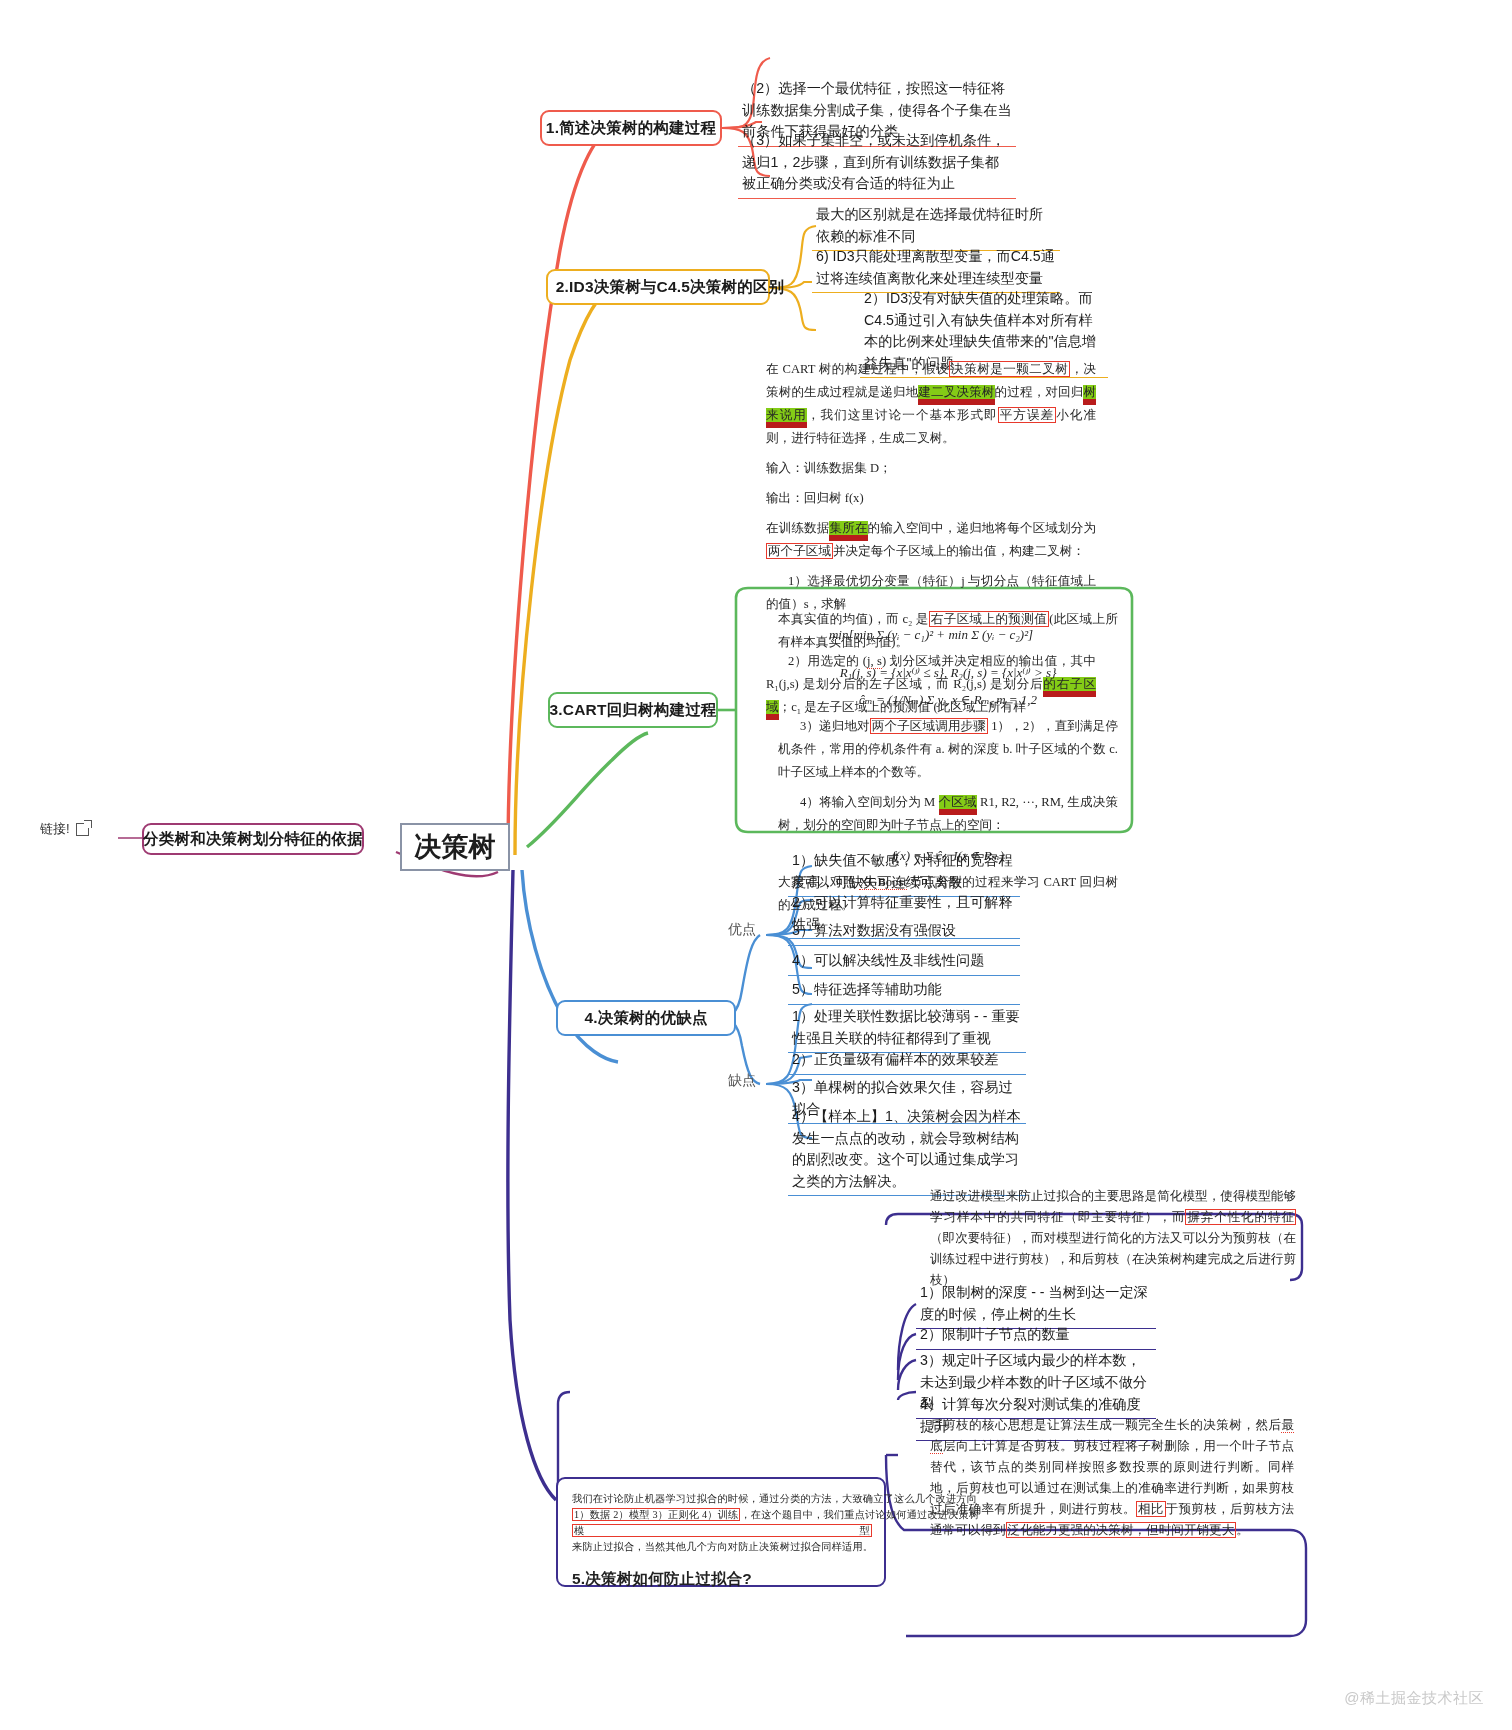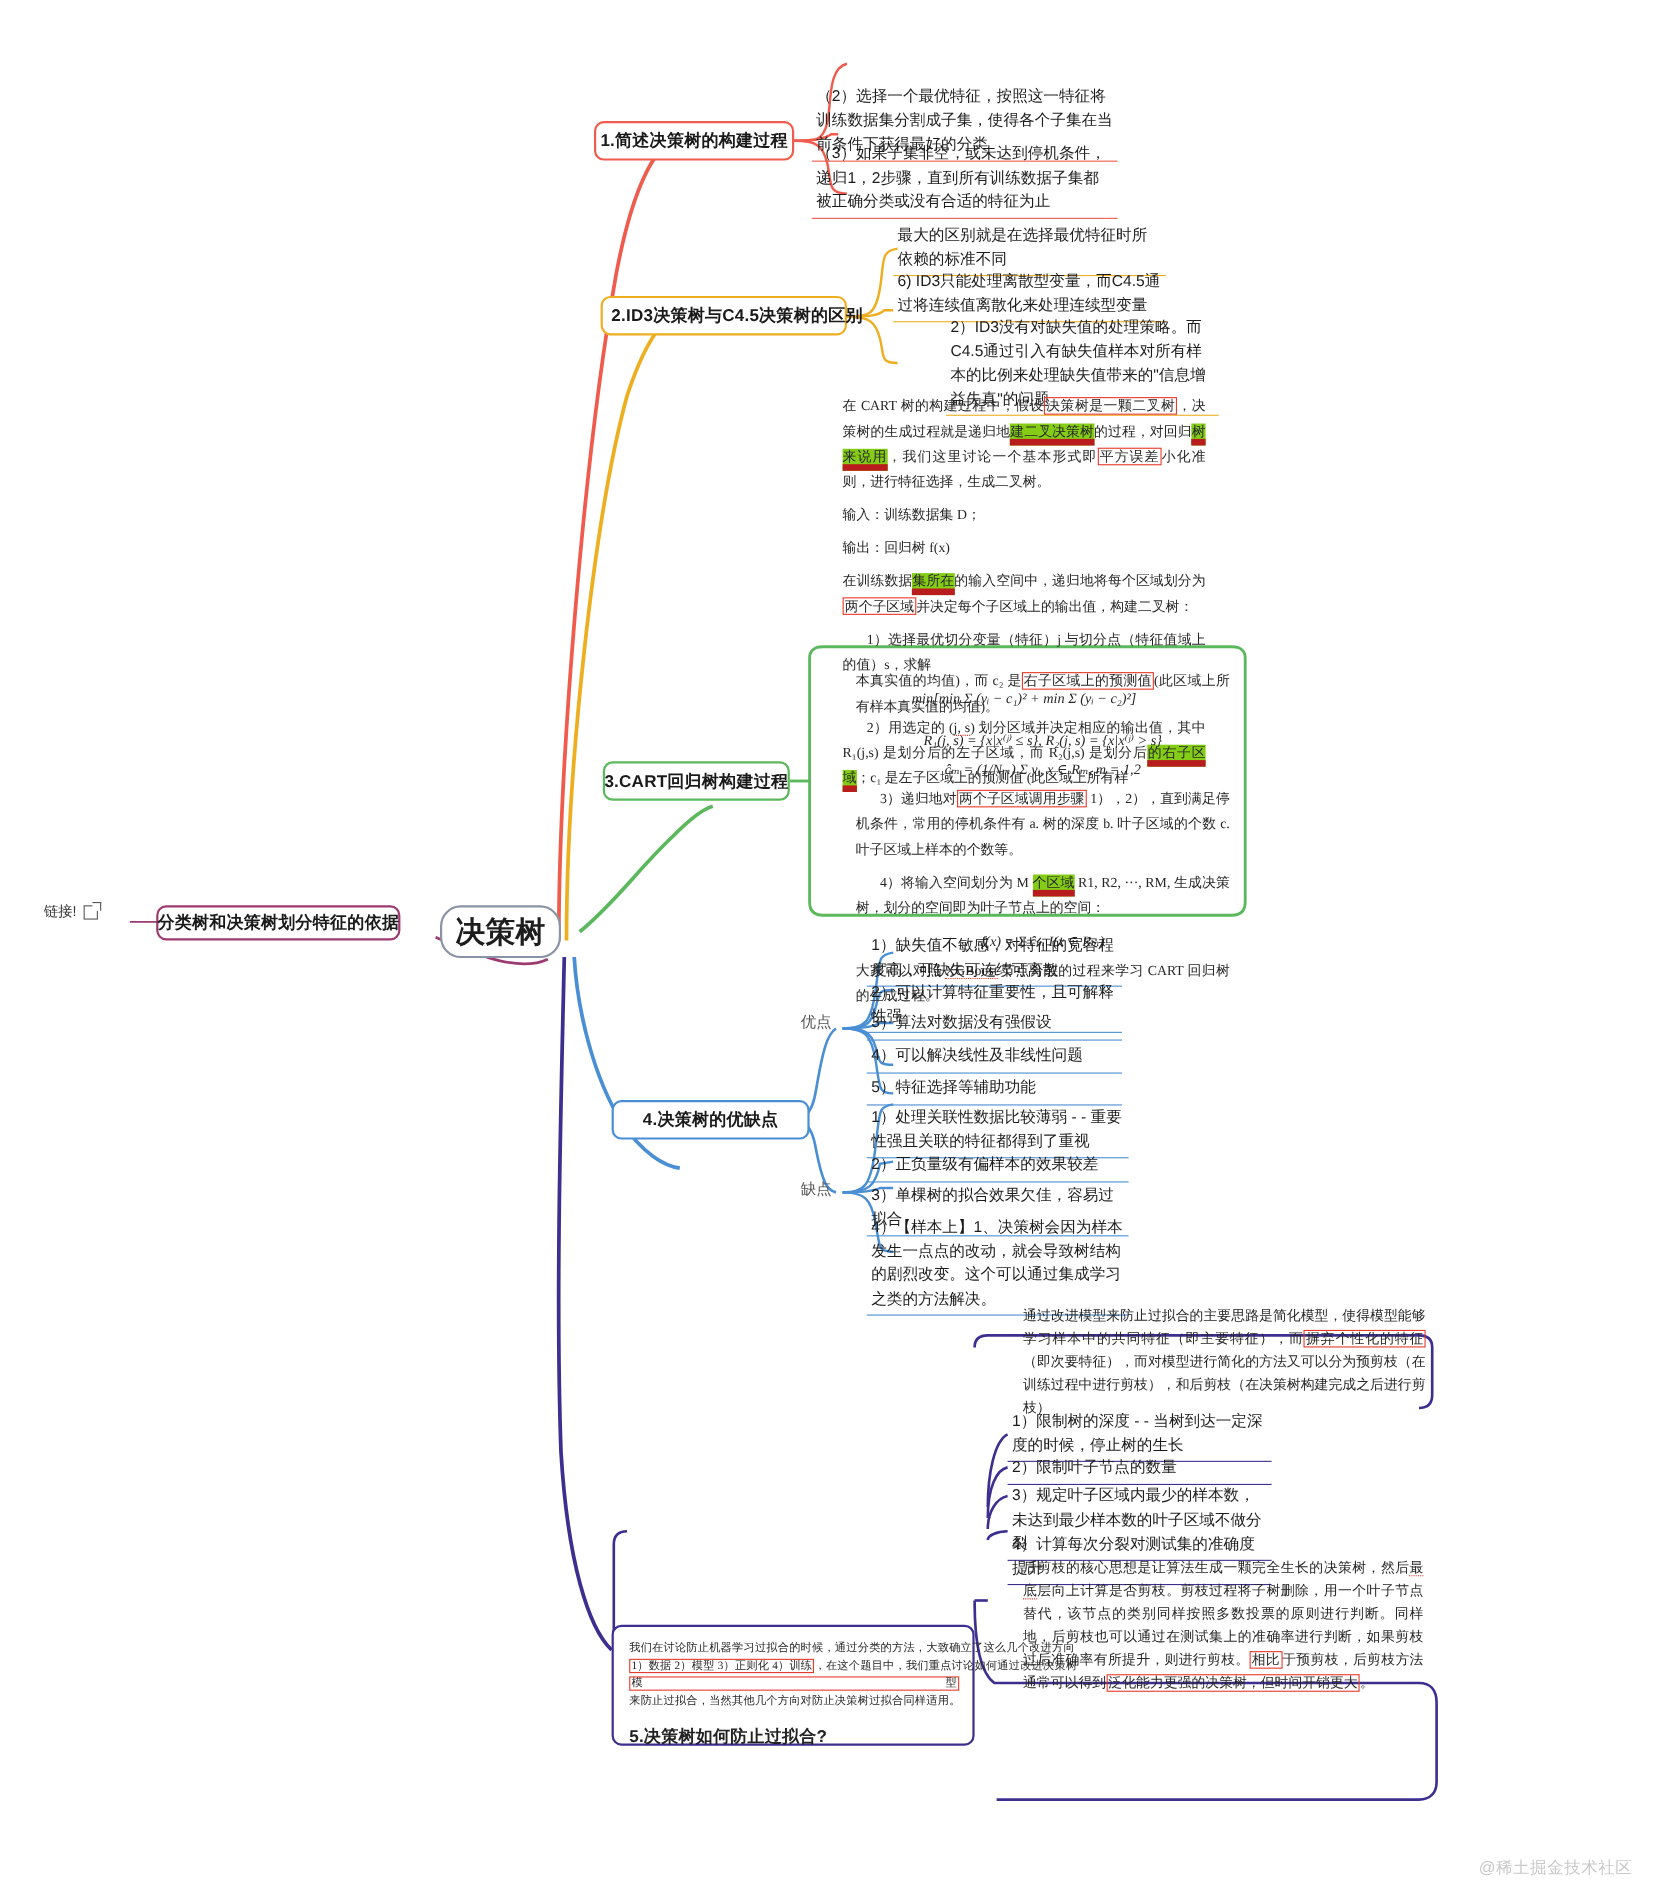--- a/index.html
+++ b/index.html
@@ -25,21 +25,21 @@
     border-radius:9px;
     background:#fff;
     font-weight:bold;
     display:flex;
     align-items:center;
     justify-content:center;
     letter-spacing:.2px;
   }
   .root{
     border:2px solid #8a93a6;
-    border-radius:19px;
+    border-radius:0;
     font-size:27px;
     color:#1d1d1d;
     padding:0 28px;
   }
   .t-red{border-color:#ef5b4c;}
   .t-orange{border-color:#edae1f;}
   .t-green{border-color:#5cb85c;}
   .t-blue{border-color:#4a8fd4;}
   .t-purple{border-color:#3d2f8f;}
   .t-magenta{border-color:#9e3a72;}

